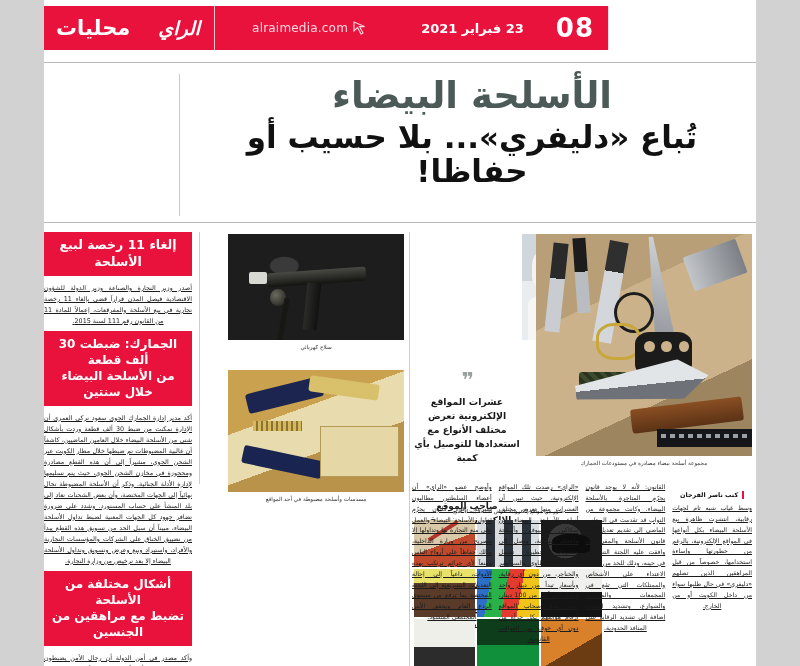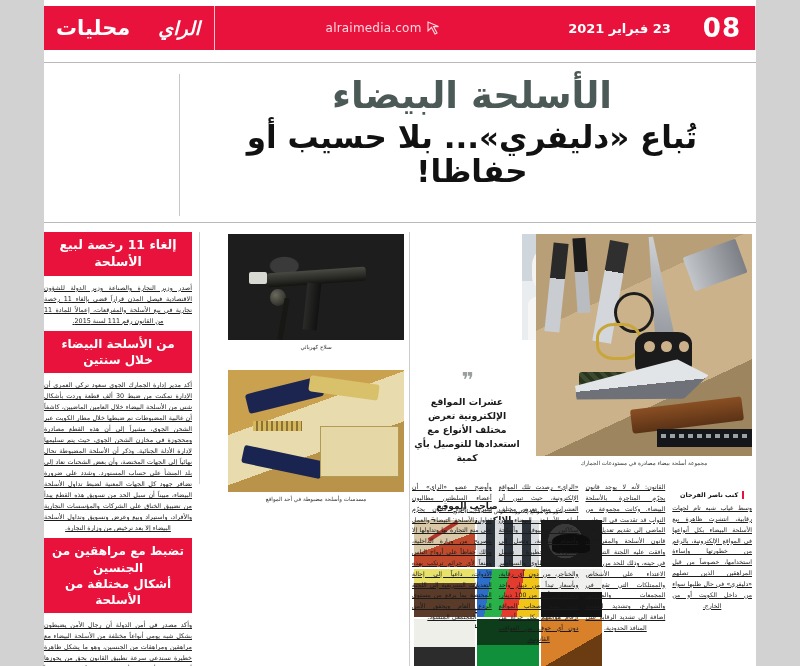--- a/index.html
+++ b/index.html
@@ -10,21 +10,21 @@
     overflow:hidden;
   }
   .page{
     position:absolute;left:0;top:0;width:800px;height:666px;
     background:#ffffff;
     box-sizing:border-box;
   }
 
   
   .masthead{
-    position:absolute;left:44px;top:6px;width:712px;height:44px;
+    position:absolute;left:44px;top:6px;width:565px;height:44px;
     background:#e8123c;
     display:flex;flex-direction:row-reverse;align-items:center;
     box-sizing:border-box;
   }
   .mh-section{
     color:#fff;font-size:21px;font-weight:bold;
     padding:0 14px 0 12px;letter-spacing:0px;
     line-height:44px;
   }
   .mh-logo{
@@ -292,29 +292,30 @@
   <div class="vline vl1"></div>
   <div class="vline vl2"></div>
 
   <div class="col col-left">
     <div class="redbar">إلغاء 11 رخصة لبيع الأسلحة</div>
     <div class="body-ar">
       <p>أصدر وزير التجارة والصناعة وزير الدولة للشؤون الاقتصادية فيصل المذن قراراً قضى بإلغاء 11 رخصة تجارية في بيع الأسلحة والمفرقعات، إعمالاً للمادة 11 من القانون رقم 111 لسنة 2015.</p>
     </div>
 
     <div class="redbar two">
+      <div>الجمارك: ضبطت 30 ألف قطعة</div>
       <div>من الأسلحة البيضاء خلال سنتين</div>
     </div>
     <div class="body-ar">
       <p>أكد مدير إدارة الجمارك الجوي سعود تركي العمري أن الإدارة تمكنت من ضبط 30 ألف قطعة وردت بأشكال شتى من الأسلحة البيضاء خلال العامين الماضيين، كاشفاً أن غالبية المضبوطات تم ضبطها خلال مطار الكويت عبر الشحن الجوي، مشيراً إلى أن هذه القطع مصادرة ومحجوزة في مخازن الشحن الجوي، حيث يتم تسليمها لإدارة الأدلة الجنائية. وذكر أن الأسلحة المضبوطة تحال نهائياً إلى الجهات المختصة، وأن بعض الشحنات تعاد إلى بلد المنشأ على حساب المستورد. وشدد على ضرورة تضافر جهود كل الجهات المعنية لضبط تداول الأسلحة البيضاء، مبيناً أن سبل الحد من تسويق هذه القطع يبدأ من تضييق الخناق على الشركات والمؤسسات التجارية والأفراد، واستيراد وبيع وعرض وتسويق وتداول الأسلحة البيضاء إلا بعد ترخيص من وزارة التجارة.</p>
     </div>
 
     <div class="redbar two">
+      <div>أشكال مختلفة من الأسلحة</div>
       <div>تضبط مع مراهقين من الجنسين</div>
-      <div>أشكال مختلفة من الأسلحة</div>
     </div>
     <div class="body-ar">
       <p>وأكد مصدر في أمن الدولة أن رجال الأمن يضبطون بشكل شبه يومي أنواعاً مختلفة من الأسلحة البيضاء مع مراهقين ومراهقات من الجنسين، وهو ما يشكل ظاهرة خطيرة تستدعي سرعة تطبيق القانون بحق من يحوزها أو يروّج لها. وأشار إلى أن تداول هذه الأسلحة بات سهلاً عبر مواقع التواصل، ما يستوجب رقابة أشد على المنصات الإلكترونية التي تعرضها للبيع.</p>
     </div>
   </div>
 
   <div class="photo1 img">
     <span class="barrel"></span>
     <span class="muzzle"></span>
     <span class="knob"></span>

